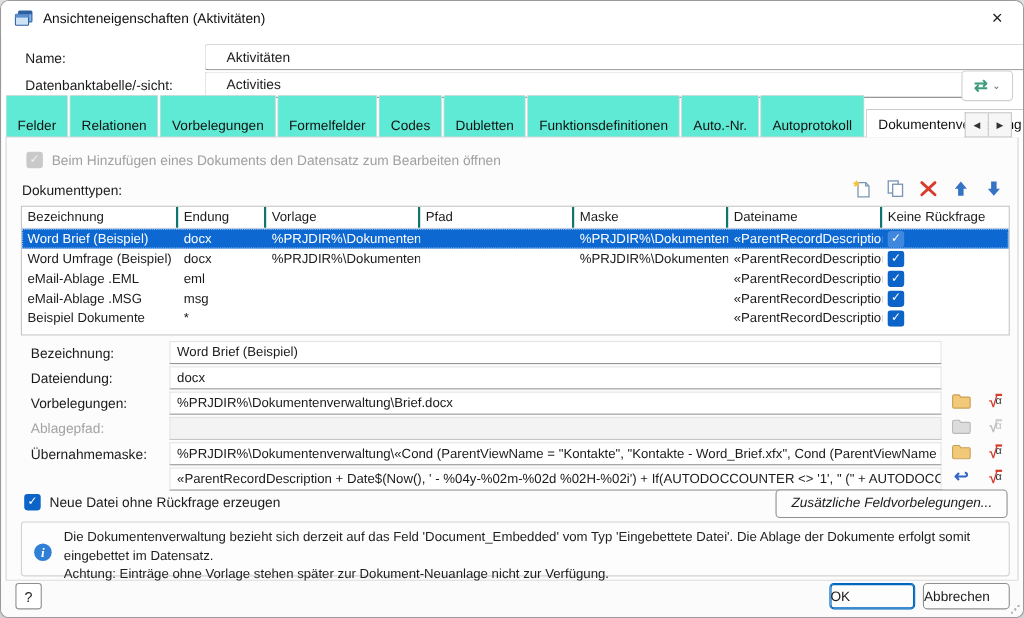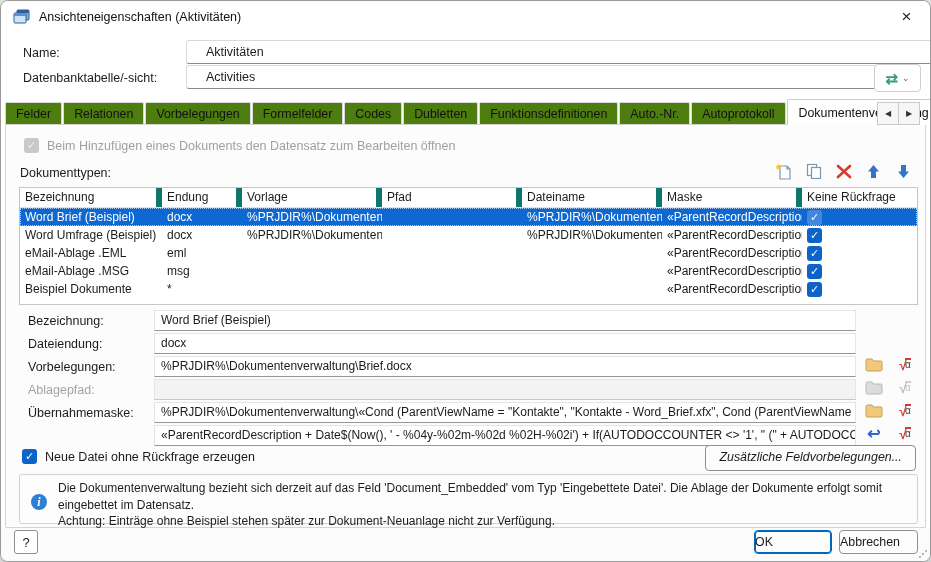--- a/index.html
+++ b/index.html
@@ -17,21 +17,21 @@
   .lbl{position:absolute;left:22px;line-height:24px;}
   .field{position:absolute;background:#fff;border:1px solid #d9d9d9;border-bottom:1px solid #8a8a8a;
          border-radius:3px;padding:0 19px;line-height:22px;height:22px;white-space:nowrap;overflow:hidden;}
   .combo .chev{position:absolute;right:8px;top:4px;color:#555;font-size:10px;}
   .swapbtn{position:absolute;left:873px;top:63px;width:45px;height:26px;border:1px solid #cfcfcf;
            border-radius:4px;background:#fff;display:flex;align-items:center;justify-content:center;gap:4px;}
   .swap-glyph{color:#3d9c7d;font-size:15px;font-weight:bold;line-height:1;}
   .swapbtn .chev{color:#666;font-size:9px;}
   
   .tabs{position:absolute;top:100px;left:4px;width:866px;height:24px;display:flex;align-items:flex-end;}
-  .tab{background:#4d7c0f;border:1px solid #d9d9d9;border-bottom:none;padding:4px 10px 4px;margin-right:1px;
+  .tab{background:#5eead4;border:1px solid #d9d9d9;border-bottom:none;padding:20px 10px 4px;margin-right:1px;
        font-size:12.4px;white-space:nowrap;color:#111;border-top-left-radius:2px;border-top-right-radius:2px;}
   .tab.active{background:#fff;position:relative;z-index:3;padding:6px 11px 5px;border-color:#c9c9c9;}
   .tab-scroll{position:absolute;top:101px;right:10px;display:flex;z-index:3;}
   .tsbtn{width:20px;height:21px;border:1px solid #c9c9c9;background:#f6f6f6;display:flex;align-items:center;
          justify-content:center;font-size:8px;color:#333;}
   .tsbtn:first-child{border-right:none;}
   
   .page{position:absolute;top:123px;left:4px;right:4px;bottom:33px;border:1px solid #d5d5d5;
         background:#fcfcfc;border-radius:1px;}
   
@@ -42,21 +42,21 @@
   .cbrow{position:absolute;display:flex;align-items:center;gap:8px;}
   .cbrow.dim{color:#a0a0a0;}
   
   .toolbar{position:absolute;top:37px;right:12px;display:flex;gap:11px;align-items:center;}
   .tbtn{width:19px;height:18px;display:flex;align-items:center;justify-content:center;}
   
   .dtable{position:absolute;left:13px;right:7px;top:62px;height:116px;border:1px solid #c6c6c6;
           background:#fff;font-size:12px;overflow:hidden;}
   .thead,.trow{display:grid;grid-template-columns:142px 80px 140px 140px 140px 140px 1fr;align-items:center;}
   .thead{height:19px;border-bottom:1px solid #e3e3e3;}
-  .th{padding:0 5px;border-right:6px solid #0f766e;white-space:nowrap;overflow:hidden;height:19px;line-height:19px;}
+  .th{padding:0 5px;border-right:2px solid #0f766e;white-space:nowrap;overflow:hidden;height:19px;line-height:19px;}
   .th:last-child{border-right:none;}
   .trow{height:18px;}
   .tc{padding:0 5px;white-space:nowrap;overflow:hidden;line-height:18px;}
   .trow.sel{background:#0d68d2;color:#fff;outline:1px dotted #a9c9ee;outline-offset:-1px;}
   .trow.sel .cb.on{background:#3f88de;}
   .cbcell{display:flex;align-items:center;}
   
   .frow-lbl{position:absolute;left:22px;width:126px;line-height:21px;white-space:nowrap;}
   .frow-lbl.dim{color:#a3a3a3;}
   .fin{position:absolute;left:148px;width:702px;height:21px;background:#fff;border:1px solid #e4e4e4;
@@ -183,22 +183,22 @@
         </svg>
       </span>
     </div>
 
     <div class="dtable">
       <div class="thead">
         <span class="th">Bezeichnung</span>
         <span class="th">Endung</span>
         <span class="th">Vorlage</span>
         <span class="th">Pfad</span>
+        <span class="th">Maske</span>
         <span class="th">Dateiname</span>
-        <span class="th">Maske</span>
         <span class="th">Keine Rückfrage</span>
       </div>
       <div class="trow sel">
         <span class="tc">Word Brief (Beispiel)</span>
         <span class="tc">docx</span>
         <span class="tc">%PRJDIR%\Dokumentenv</span>
         <span class="tc"></span>
         <span class="tc">%PRJDIR%\Dokumentenv</span>
         <span class="tc">«ParentRecordDescriptior</span>
         <span class="tc cbcell">
@@ -300,21 +300,21 @@
 
     <div class="cbrow" style="left:16px;top:324px;">
       <span class="cb on">✓</span>
       <span>Neue Datei ohne Rückfrage erzeugen</span>
     </div>
     <span class="xbtn">Zusätzliche Feldvorbelegungen...</span>
 
     <div class="infobox">
       <span class="info-icon">i</span>
       <div>Die Dokumentenverwaltung bezieht sich derzeit auf das Feld 'Document_Embedded' vom Typ 'Eingebettete Datei'. Die Ablage der Dokumente erfolgt somit eingebettet im Datensatz.</div>
-      <div>Achtung: Einträge ohne Beispiel stehen später zur Dokument-Neuanlage nicht zur Verfügung.</div>
+      <div>Achtung: Einträge ohne Vorlage stehen später zur Dokument-Neuanlage nicht zur Verfügung.</div>
     </div>
   </div>
 
   <div class="footer">
     <span class="helpbtn">?</span>
     <span class="btn ok">OK</span>
     <span class="btn cancel">Abbrechen</span>
     <span class="grip"></span>
   </div>
 

